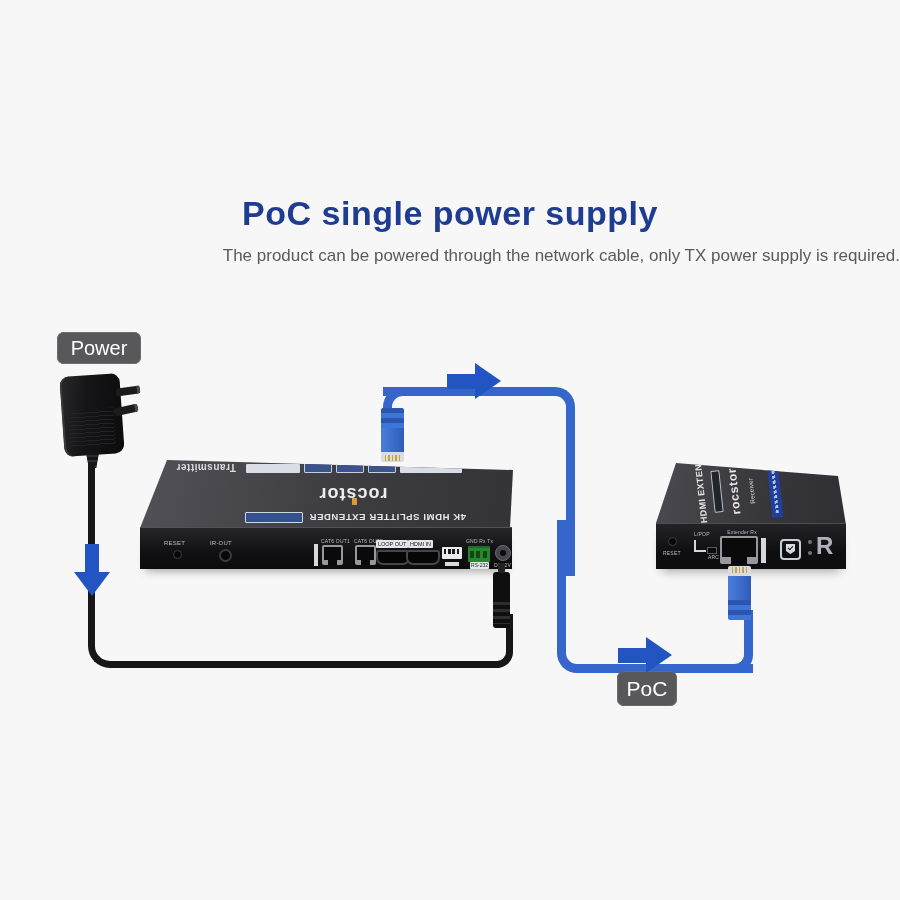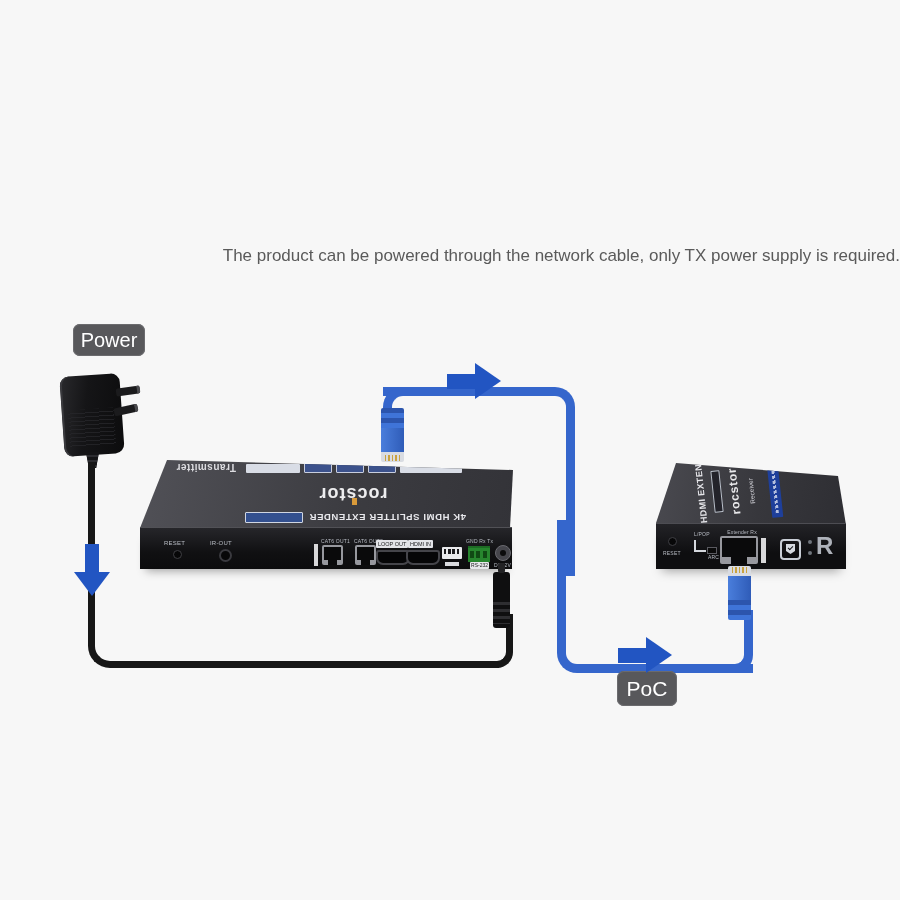--- a/index.html
+++ b/index.html
@@ -8,21 +8,21 @@
   .abs{position:absolute;}
 
   
   .title{left:0;right:0;top:194px;text-align:center;font-size:34px;font-weight:bold;
          color:#1e3c90;letter-spacing:0.5px;}
   .subtitle{left:0;right:0;top:246px;text-align:right;font-size:17px;color:#5a5a5a;}
 
   
   .callout{background:#58585b;color:#fff;border-radius:7px;text-align:center;
            box-shadow:inset 0 0 0 1px #6b6b6e;}
-  .callout.power{left:57px;top:324px;width:72px;height:32px;font-size:20px;line-height:32px;margin-left:16px;}
+  .callout.power{left:57px;top:332px;width:84px;height:32px;font-size:20px;line-height:32px;}
   .callout.poc{left:617px;top:671px;width:60px;height:35px;font-size:21px;line-height:35px;}
 
   
   .adapter-body{left:62px;top:375px;width:60px;height:80px;border-radius:9px;
     background:linear-gradient(100deg,#2a2a2d 0%,#151517 40%,#0c0c0d 100%);
     transform:rotate(-4deg);box-shadow:inset 2px 0 0 #3a3a3e;}
   .adapter-body::after{content:"";position:absolute;left:6px;right:8px;top:34px;bottom:8px;
     background:repeating-linear-gradient(180deg,transparent 0 3px,#26262a 3px 4px);opacity:.8;}
   .prong{width:24px;height:8px;background:#1b1b1d;border-radius:2px;box-shadow:inset -3px 0 0 #4a4a4e;}
   .prong.p1{left:116px;top:387px;transform:rotate(-8deg);}
@@ -155,20 +155,21 @@
   .shield::after{content:"";position:absolute;left:2px;top:2px;width:4px;height:2px;
     border-left:1.5px solid #15151a;border-bottom:1.5px solid #15151a;transform:rotate(-45deg);}
   .led{width:4px;height:4px;border-radius:50%;background:#70757d;}
   .rmark{left:160px;top:8px;font-size:24px;font-weight:bold;color:#aeb2ba;}
 </style>
 </head>
 <body>
 
 <div class="stage">
 
+  <div class="abs title">PoC single power supply</div>
   <div class="abs subtitle">The product can be powered through the network cable, only TX power supply is required.</div>
 
   <div class="abs callout power">Power</div>
 
   <div>
     <div class="abs adapter-body"></div>
     <div class="abs prong p1"></div>
     <div class="abs prong p2"></div>
     <div class="abs strain"></div>
   </div>

